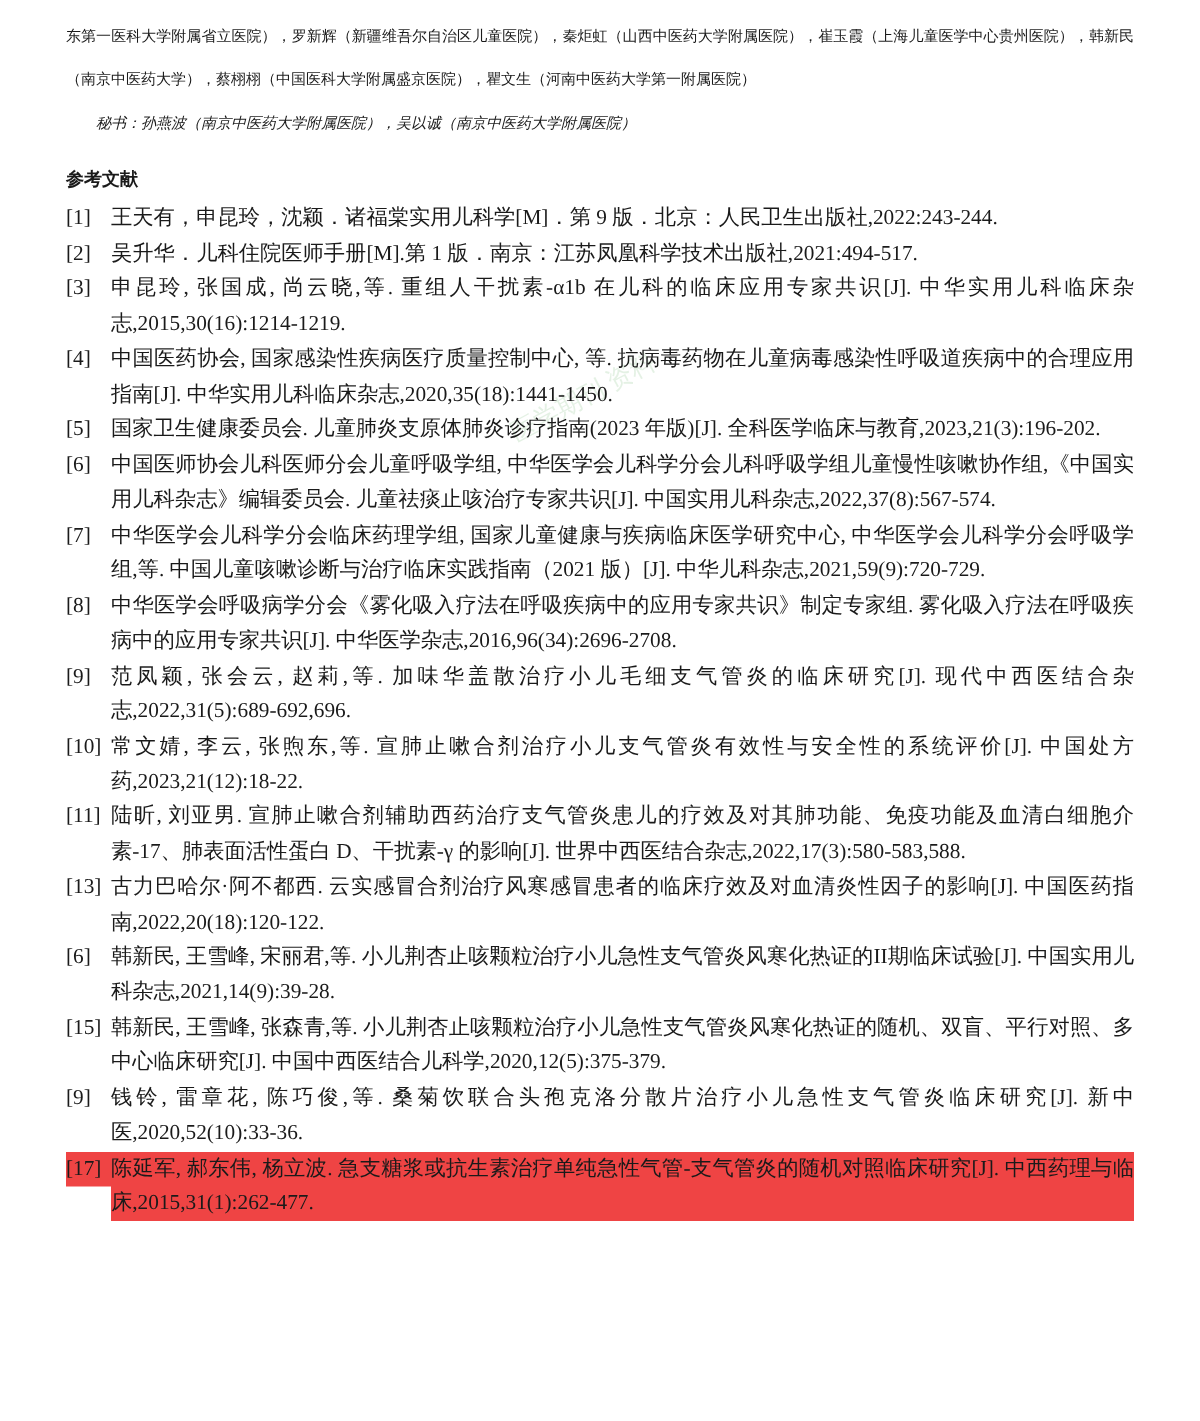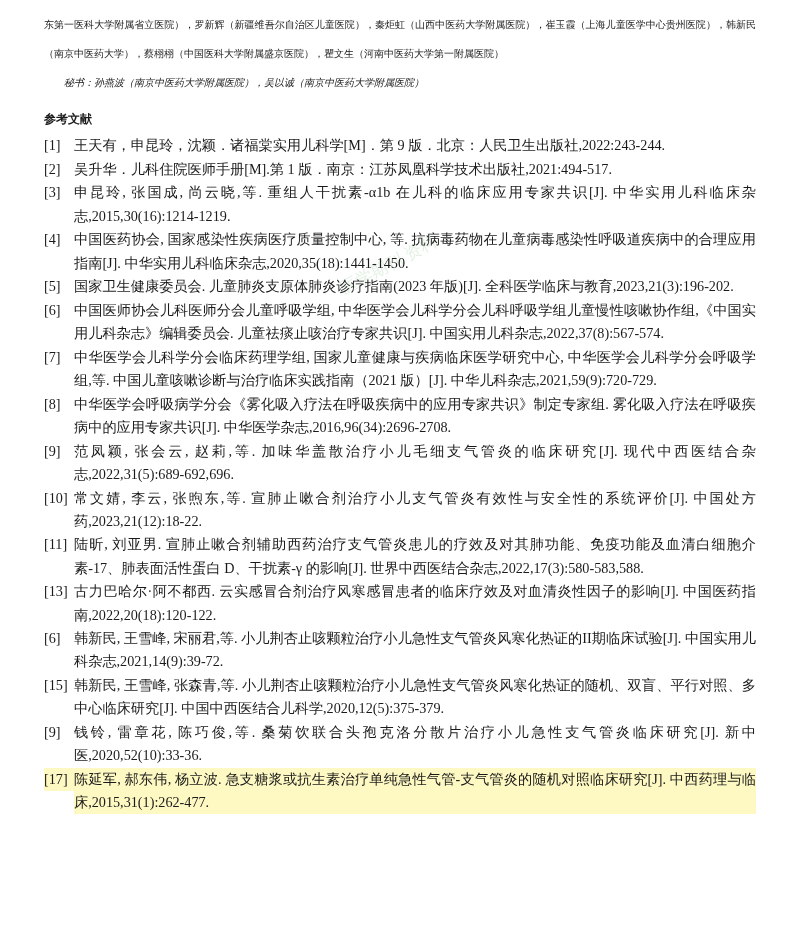--- a/index.html
+++ b/index.html
@@ -72,21 +72,21 @@
     width: 30px;
     text-align: left;
     white-space: nowrap;
   }
   .ref .txt {
     flex: 1 1 auto;
     text-align: justify;
     text-justify: inter-ideograph;
   }
   .hl .num, .hl .txt {
-    background: #fef9c3;
+    background: #ef4444;
     font-family: Liberation Serif, serif;
   }
   .hl .txt { box-decoration-break: clone; -webkit-box-decoration-break: clone; }
 </style>
 </head>
 <body>
 
 <div class="page">
 
   <div class="watermark">医学期刊 资料</div>
@@ -158,21 +158,21 @@
       </div>
 
 
       <div class="ref">
         <span class="num">[13]</span>
         <span class="txt">古力巴哈尔·阿不都西. 云实感冒合剂治疗风寒感冒患者的临床疗效及对血清炎性因子的影响[J]. 中国医药指南,2022,20(18):120-122.</span>
       </div>
 
       <div class="ref">
         <span class="num">[6]</span>
-        <span class="txt">韩新民, 王雪峰, 宋丽君,等. 小儿荆杏止咳颗粒治疗小儿急性支气管炎风寒化热证的II期临床试验[J]. 中国实用儿科杂志,2021,14(9):39-72.</span>
+        <span class="txt">韩新民, 王雪峰, 宋丽君,等. 小儿荆杏止咳颗粒治疗小儿急性支气管炎风寒化热证的II期临床试验[J]. 中国实用儿科杂志,2021,14(9):39-28.</span>
       </div>
 
       <div class="ref">
         <span class="num">[15]</span>
         <span class="txt">韩新民, 王雪峰, 张森青,等. 小儿荆杏止咳颗粒治疗小儿急性支气管炎风寒化热证的随机、双盲、平行对照、多中心临床研究[J]. 中国中西医结合儿科学,2020,12(5):375-379.</span>
       </div>
 
       <div class="ref">
         <span class="num">[9]</span>
         <span class="txt">钱铃, 雷章花, 陈巧俊,等. 桑菊饮联合头孢克洛分散片治疗小儿急性支气管炎临床研究[J]. 新中医,2020,52(10):33-36.</span>

